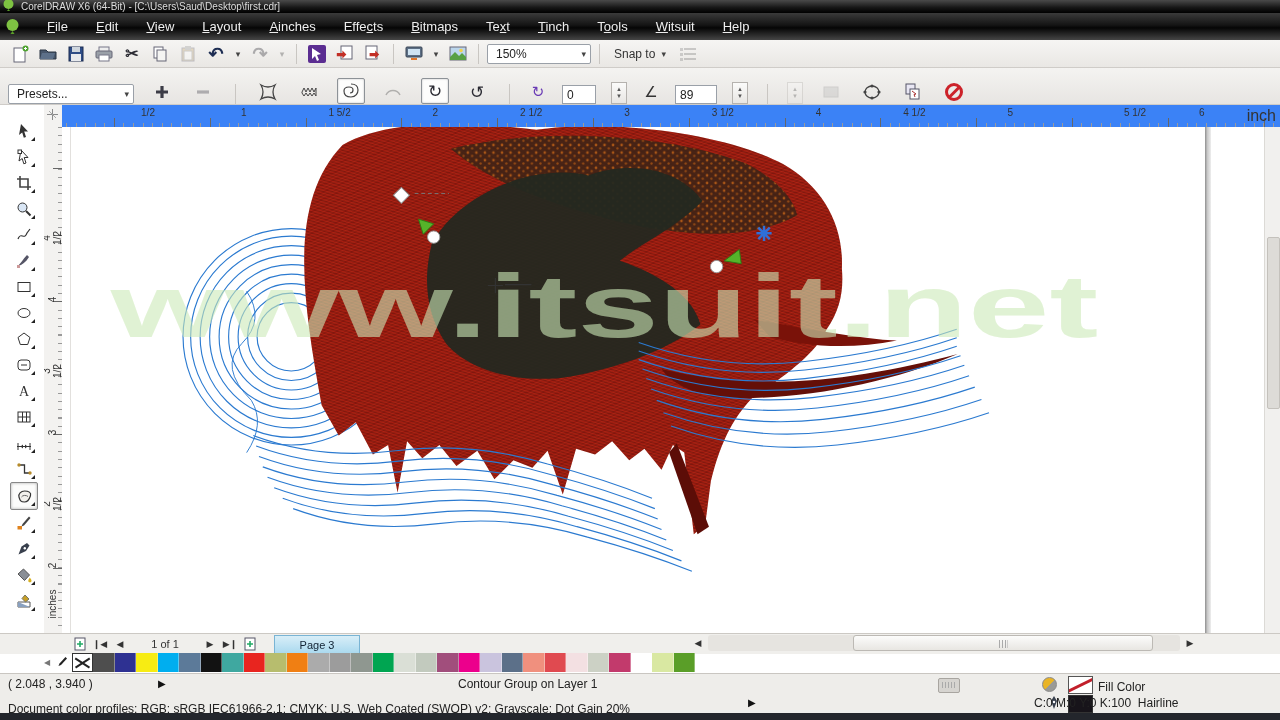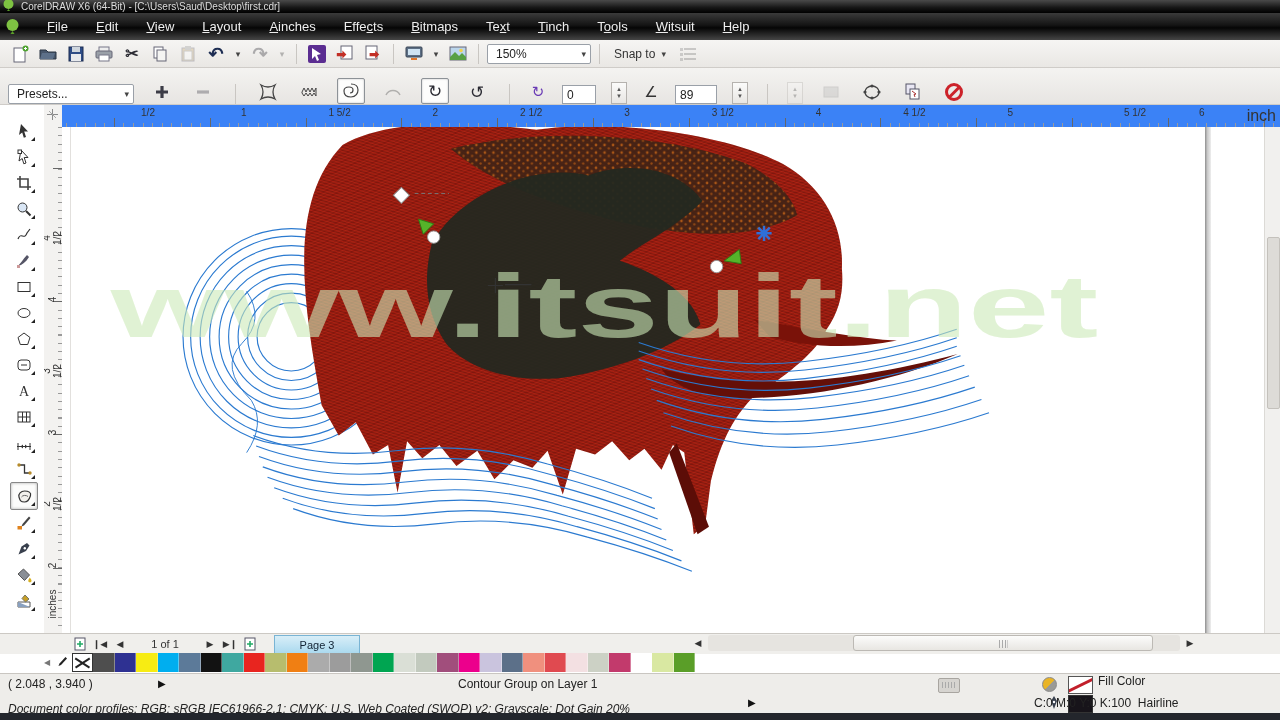--- a/index.html
+++ b/index.html
@@ -98,25 +98,25 @@
   .bottomstrip{position:absolute;left:0;top:713px;width:1280px;height:7px;background:#23262c;}
   .coords{position:absolute;left:8px;top:3px;color:#222;}
   .flyarrow{position:absolute;font-size:10px;color:#111;top:4px;}
   .selinfo{position:absolute;left:458px;top:3px;color:#222;}
   .kbd-icon{position:absolute;left:938px;top:4px;width:20px;height:13px;background:#d6d4d0;border:1px solid #a8a5a0;border-radius:2px;}
   .kbd-icon::after{content:"";position:absolute;left:3px;top:3px;right:3px;height:6px;background:repeating-linear-gradient(90deg,#aaa 0 1px,transparent 1px 3px);}
   .half-icon{position:absolute;left:1042px;top:3px;width:15px;height:15px;border-radius:50%;
     background:linear-gradient(135deg,#e9b426 50%,#9a9a96 50%);border:1px solid #888;box-sizing:border-box;}
   .fillswatch{position:absolute;left:1068px;top:2px;width:23px;height:16px;background:#fff;border:1px solid #555;overflow:hidden;}
   .fillswatch::after{content:"";position:absolute;left:-4px;top:6px;width:34px;height:2.5px;background:#c21f2a;transform:rotate(-26deg);}
-  .fill-label{position:absolute;left:1098px;top:0;}
+  .fill-label{position:absolute;left:1098px;top:6px;}
   .outlineswatch{position:absolute;left:1068px;top:1px;width:23px;height:16px;background:#17141a;border:1px solid #333;}
   .outline-label{position:absolute;left:1034px;top:2px;white-space:nowrap;}
   .pen-icon{position:absolute;left:1047px;top:1px;}
-  .profiles{position:absolute;left:8px;top:8px;color:#222;white-space:nowrap;font-style:italic;}
+  .profiles{position:absolute;left:8px;top:8px;color:#222;white-space:nowrap;}
 </style>
 </head>
 <body>
 
 <div id="app">
 
   <div class="titlebar">
     <span class="applogo">
       <svg width="11" height="12" viewBox="0 0 11 12">
           <ellipse cx="5.5" cy="5" rx="5" ry="5" fill="#7ec242"></ellipse>

